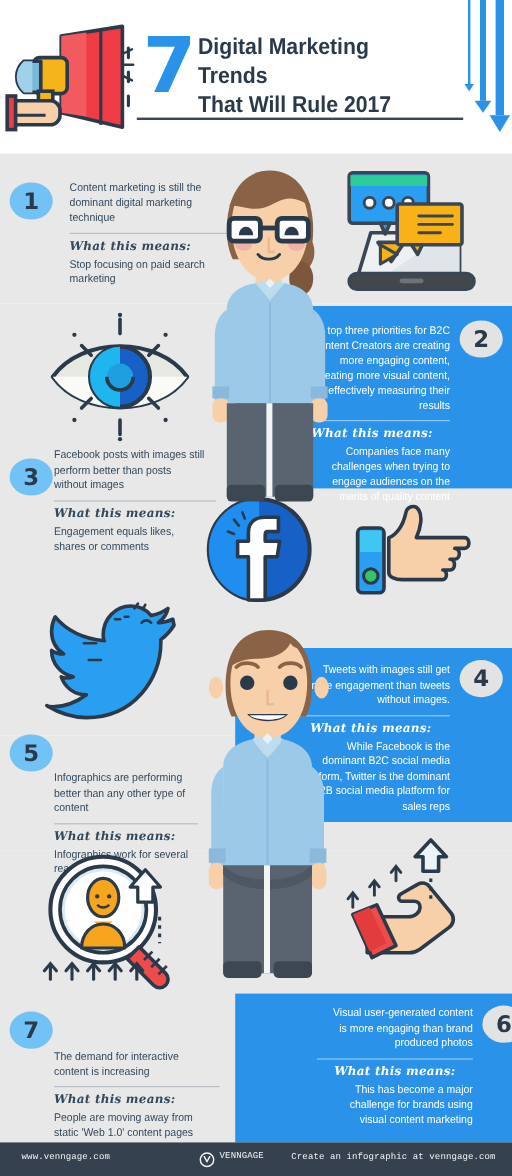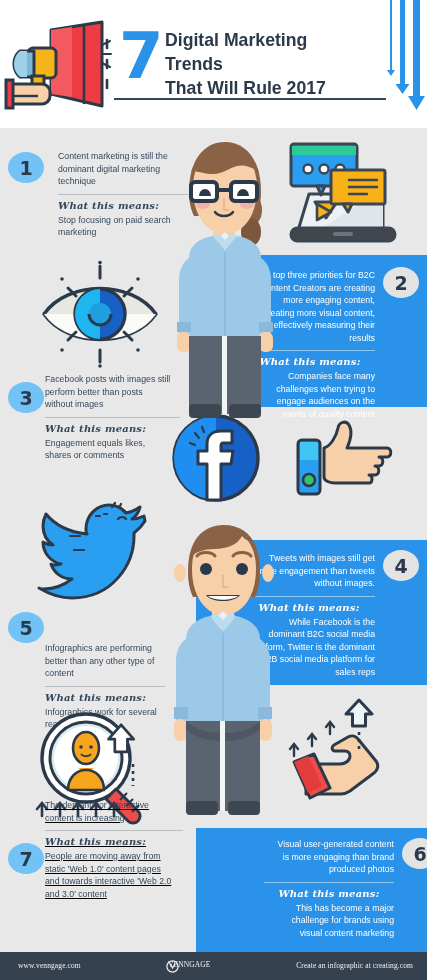--- a/index.html
+++ b/index.html
@@ -38,23 +38,23 @@
   .wtm{font-family:"DejaVu Serif",serif;font-style:italic;font-weight:bold;font-size:10px;color:#34485c;
     margin-bottom:3px;letter-spacing:.2px;}
   .body{font-family:"Liberation Sans Narrow","Liberation Sans",sans-serif;font-size:9.3px;line-height:12.5px;
     color:#34485c;transform:scaleX(.94);transform-origin:left top;}
   .body.r{transform-origin:right top;}
   .onblue .lead,.onblue .body,.onblue .wtm{color:#ffffff;}
 
   
   .footer{position:absolute;left:0;top:952px;width:427px;height:28px;background:#36414f;}
   .footer span{position:absolute;top:9px;color:#f0f2f4;font-size:7.5px;
-    font-family:Liberation Serif, serif;letter-spacing:.1px;text-align:center;}
+    font-family:Liberation Mono, monospace;letter-spacing:.1px;text-align:center;}
   .f-left{left:18px;}
-  .f-brand{left:168px;font-size:10px;letter-spacing:1.6px;top:8px!important;}
+  .f-brand{left:183px;font-size:10px;letter-spacing:1.6px;top:8px!important;}
   .f-logo{position:absolute;left:166px;top:8px;}
   .f-right{right:14px;}
 
   svg{display:block;overflow:visible;}
 </style>
 </head>
 <body>
 
 <div id="page">
 
@@ -318,21 +318,21 @@
     <div class="tb" style="right:52px;top:10px;width:130px;text-align:right;">
       <div class="lead r">Visual user-generated content is more engaging than brand produced photos</div>
       <div class="divline onblue"></div>
       <div class="wtm" style="text-align:center;">What this means:</div>
       <div class="body r">This has become a major challenge for brands using visual content marketing</div>
     </div>
     <div class="bubble bubble-grey" style="right:8px;top:10px;">6</div>
   </div>
 
   <div class="bubble bubble-blue" style="left:8px;top:843px;">7</div>
-  <div class="tb" style="left:45px;top:799px;width:138px;text-decoration:underline;">
+  <div class="tb" style="left:45px;top:874px;width:138px;">
     <div class="lead">The demand for interactive content is increasing</div>
     <div class="divline"></div>
     <div class="wtm">What this means:</div>
     <div class="body">People are moving away from static 'Web 1.0' content pages and towards interactive 'Web 2.0 and 3.0' content</div>
   </div>
 
   <svg style="position:absolute;left:163px;top:136px;" width="122" height="290" viewBox="0 0 122 290">
     <ellipse cx="86" cy="74" rx="13" ry="17" fill="#8a6246"></ellipse>
     <ellipse cx="88" cy="96" rx="10" ry="14" fill="#7d573c"></ellipse>
     <path d="M26 56 c0 -32 15 -50 36 -50 c21 0 36 18 36 50 c0 10 -2 18 -5 24 l-62 0 c-3 -6 -5 -14 -5 -24 Z" fill="#8a6246"></path>
@@ -395,16 +395,16 @@
     <rect x="62" y="286" width="32" height="14" rx="4" fill="#3d4752"></rect>
   </svg>
 
   <div class="footer">
     <span class="f-left">www.venngage.com</span>
     <svg class="f-logo" width="13" height="13" viewBox="0 0 13 13">
       <circle cx="6.5" cy="6.5" r="5.6" fill="none" stroke="#f0f2f4" stroke-width="1.2"></circle>
       <path d="M4 3.5 L6.5 8 L9 3.5" fill="none" stroke="#f0f2f4" stroke-width="1.2"></path>
     </svg>
     <span class="f-brand">VENNGAGE</span>
-    <span class="f-right">Create an infographic at creating.com</span>
+    <span class="f-right">Create an infographic at venngage.com</span>
   </div>
 
 </div>
 
 </body></html>

